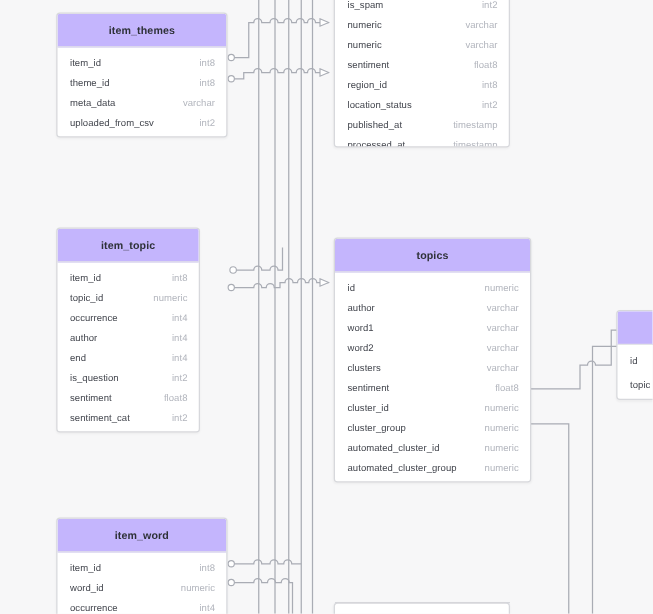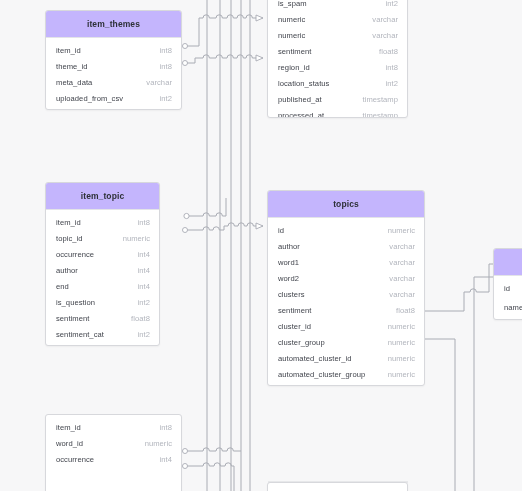--- a/index.html
+++ b/index.html
@@ -176,20 +176,21 @@
         <span class="ftype">float8</span>
       </div>
       <div class="field">
         <span class="fname">sentiment_cat</span>
         <span class="ftype">int2</span>
       </div>
     </div>
   </div>
 
   <div class="entity" style="left:45px;top:414px;width:137px;height:90px;">
+    <div class="entity-title">item_word</div>
     <div class="fields">
       <div class="field">
         <span class="fname">item_id</span>
         <span class="ftype">int8</span>
       </div>
       <div class="field">
         <span class="fname">word_id</span>
         <span class="ftype">numeric</span>
       </div>
       <div class="field">
@@ -284,21 +285,21 @@
   </div>
 
   <div class="entity" style="left:493px;top:248px;width:76px;height:72px;">
     <div class="entity-title" style="color:transparent;">clusters</div>
     <div class="fields">
       <div class="field">
         <span class="fname">id</span>
         <span class="ftype"></span>
       </div>
       <div class="field" style="height:22px;">
-        <span class="fname">name</span>
+        <span class="fname">topic</span>
         <span class="ftype"></span>
       </div>
     </div>
   </div>
 
   <div class="entity" style="left:267px;top:482px;width:141px;height:24px;"></div>
 
 </div>
 
 </body></html>

